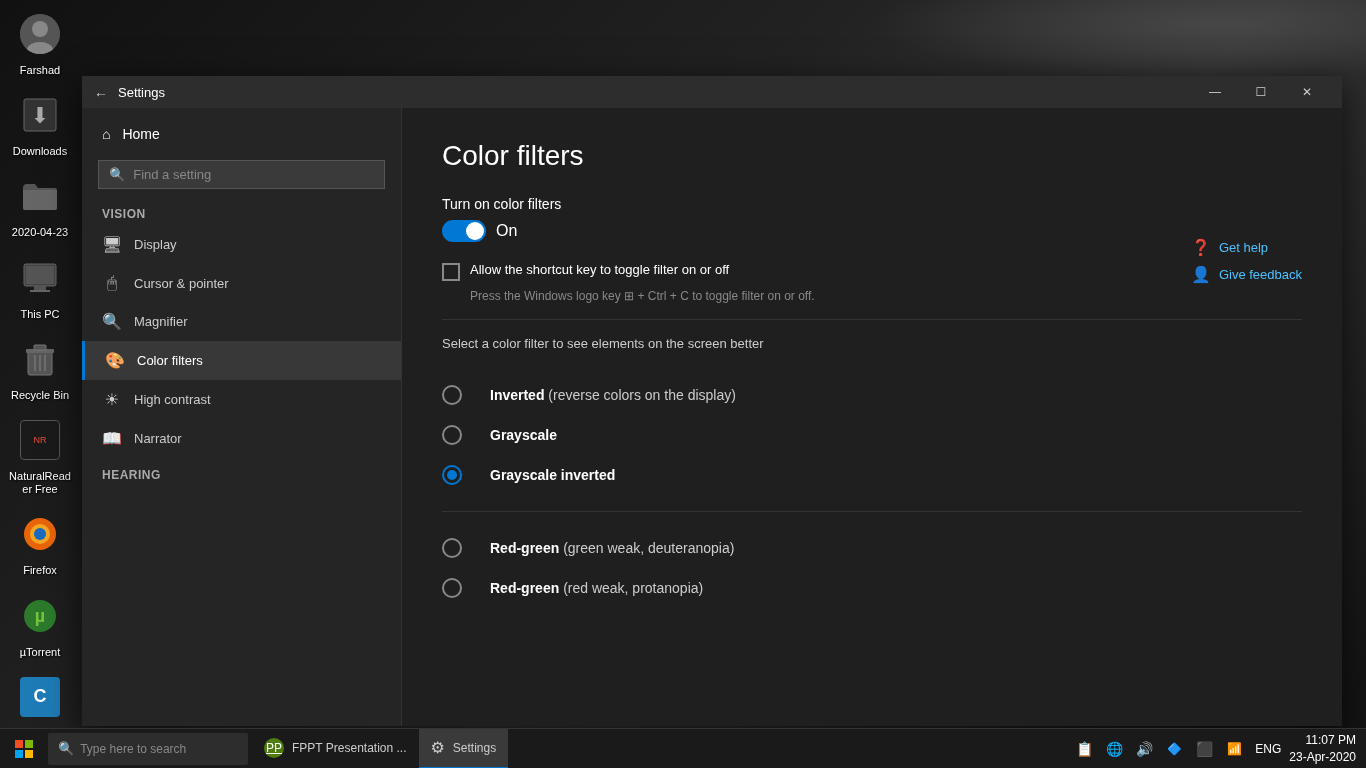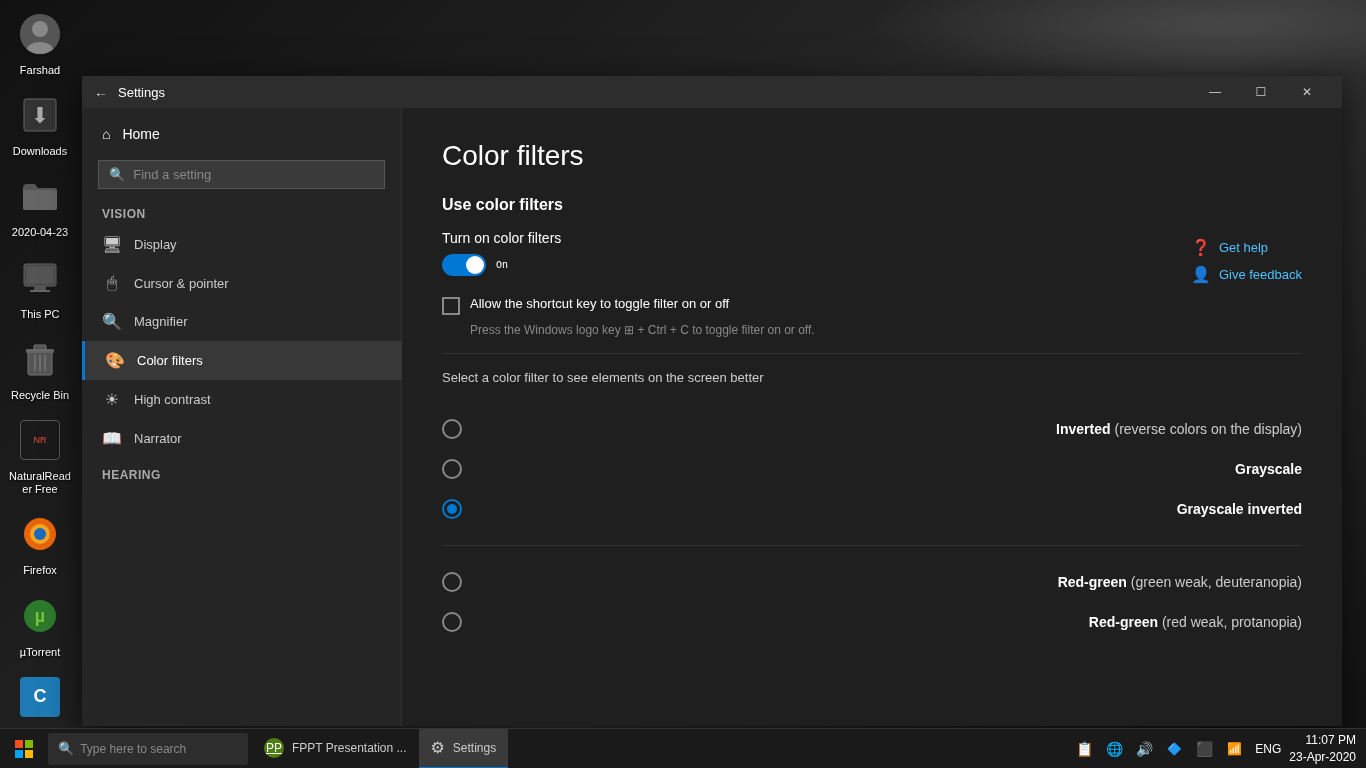--- a/index.html
+++ b/index.html
@@ -334,23 +334,22 @@
       position: absolute;
       width: 18px;
       height: 18px;
       background: #fff;
       border-radius: 50%;
       top: 2px;
       right: 2px;
       transition: right 0.2s;
     }
     .toggle-value {
-      font-size: 10px;
-      color: #fff;
-      font-family: Liberation Mono, monospace;
+      font-size: 16px;
+      color: #fff;
     }
 
     
     .checkbox-row {
       display: flex;
       align-items: flex-start;
       gap: 10px;
       margin-bottom: 8px;
     }
     .checkbox-box {
@@ -388,21 +387,20 @@
       font-size: 13px;
       color: #ccc;
       margin-bottom: 24px;
     }
     .radio-option {
       display: flex;
       align-items: center;
       gap: 28px;
       padding: 10px 0;
       cursor: pointer;
-      justify-content: space-between;
     }
     .radio-circle {
       width: 20px;
       height: 20px;
       border-radius: 50%;
       border: 2px solid #888;
       display: flex;
       align-items: center;
       justify-content: center;
       flex-shrink: 0;
@@ -608,21 +606,20 @@
             <span style="font-size:16px;">❓</span>
             <span>Get help</span>
           </div>
           <div class="help-link">
             <span style="font-size:16px;">👤</span>
             <span>Give feedback</span>
           </div>
         </div>
 
         <h1 class="page-title">Color filters</h1>
-        <h2 class="section-title">Use color filters</h2>
 
         <div class="toggle-row">
           <div class="toggle-label-text">Turn on color filters</div>
           <div class="toggle-container">
             <div class="toggle-switch">
               <div class="toggle-knob"></div>
             </div>
             <span class="toggle-value">On</span>
           </div>
         </div>

